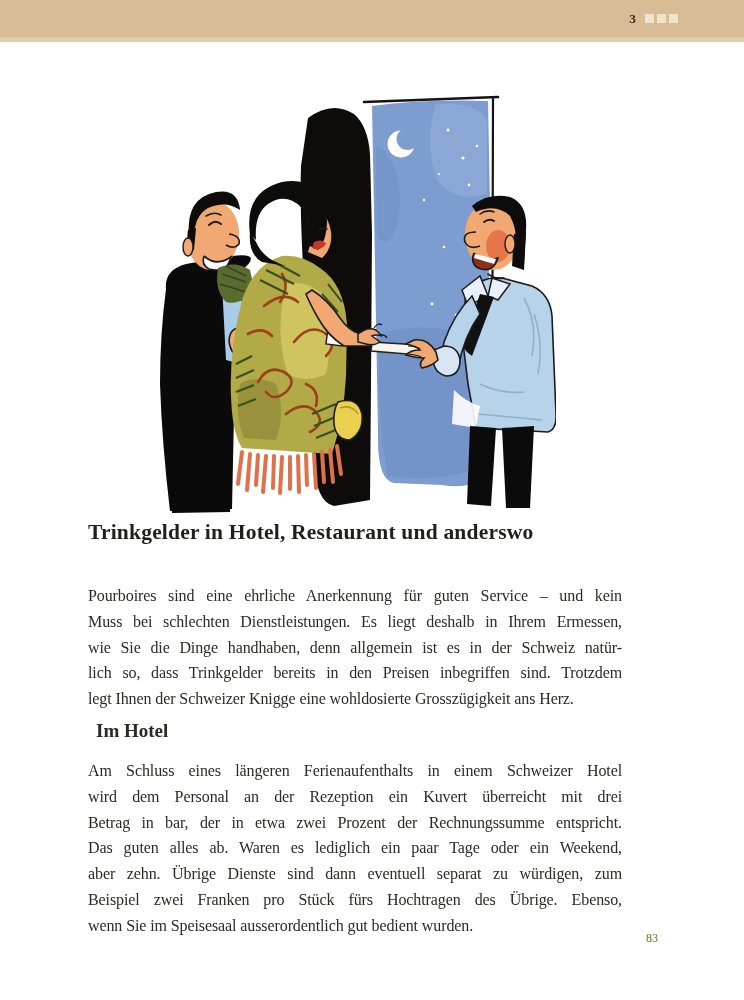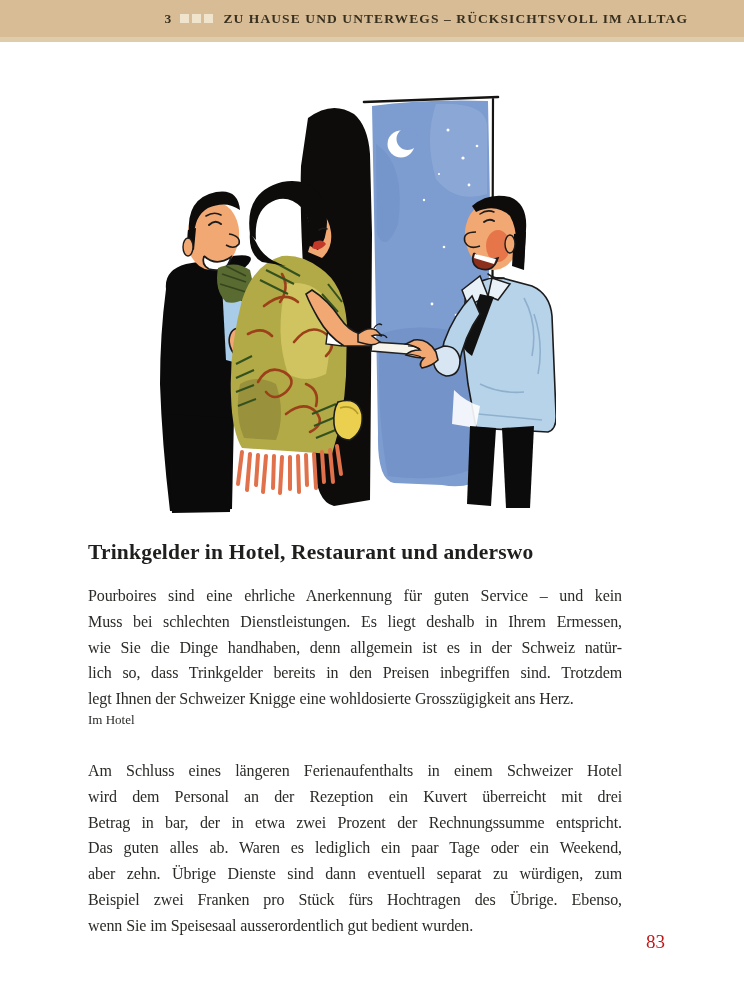--- a/index.html
+++ b/index.html
@@ -17,47 +17,46 @@
     font-weight:bold;font-size:13.5px;letter-spacing:1.1px;color:#38301f;
   }
   .squares{display:inline-flex;gap:3px;margin:0 10px 0 8px;}
   .squares i{width:9px;height:9px;background:#f0e5cc;display:inline-block;}
 
   
   .illo{position:absolute;left:136px;top:84px;width:420px;height:430px;}
 
   
   .heading{
-    position:absolute;left:88px;top:540px;width:560px;margin:0;
+    position:absolute;left:88px;top:520px;width:560px;margin:0;
     font-size:21.5px;font-weight:bold;color:#1f1f1d;letter-spacing:.2px;
   }
   .para{position:absolute;left:88px;width:534px;font-size:16px;line-height:25.8px;color:#2a2a27;letter-spacing:-0.1px;}
   .p1{top:583px;}
   .p2{top:758px;}
   .line{text-align:justify;text-align-last:justify;}
   .para .line:last-child{text-align-last:left;}
   .subheading{
-    position:absolute;left:88px;top:712px;margin:0;
-    font-size:13px;font-weight:normal;color:#2a2a27;
-  }
-  .pageno{position:absolute;left:646px;top:931px;font-size:19px;color:#b91c1c;}
+    position:absolute;left:88px;top:712px;margin:8px;
+    font-size:19px;font-weight:bold;color:#2a2a27;
+  }
+  .pageno{position:absolute;left:646px;top:931px;font-size:12px;color:#4d7c0f;}
 </style>
 </head>
 <body>
 
 <div class="page">
 
   <header class="chapter-header">
     <span class="ch-num">3</span>
     <span class="squares">
         <i></i>
         <i></i>
         <i></i>
       </span>
-    <span class="ch-title">ZU HAUSE UND UNTERWEGS – RÜCKSICHTSVOLL IM ALLTAG</span>
   </header>
 
   <svg class="illo" viewBox="0 0 420 430" role="img">
     <title>Watercolor cartoon: a departing guest couple – man in black suit and woman in a fringed olive patterned shawl – hand a tip to a smiling hotel employee in a light blue shirt and black tie, in front of an open door showing a night sky with crescent moon and stars.</title>
 
     <g>
       <path d="M236,22 Q290,15 352,17 L354,120 L352,260 L350,392 Q332,406 306,401 L258,399 Q241,396 242,350 L239,180 Z" fill="#7d9cd0"></path>
       <path fill="#9db5dd" opacity="0.45" d="M300,20 Q348,18 351,40 L351,110 Q320,120 300,95 Q288,55 300,20 Z"></path>
       <path fill="#6487bd" opacity="0.40" d="M244,250 Q290,235 348,255 L348,380 Q310,400 252,392 Q240,330 244,250 Z"></path>
       <path fill="#6487bd" opacity="0.30" d="M240,60 Q270,80 262,140 Q250,170 241,150 Z"></path>

